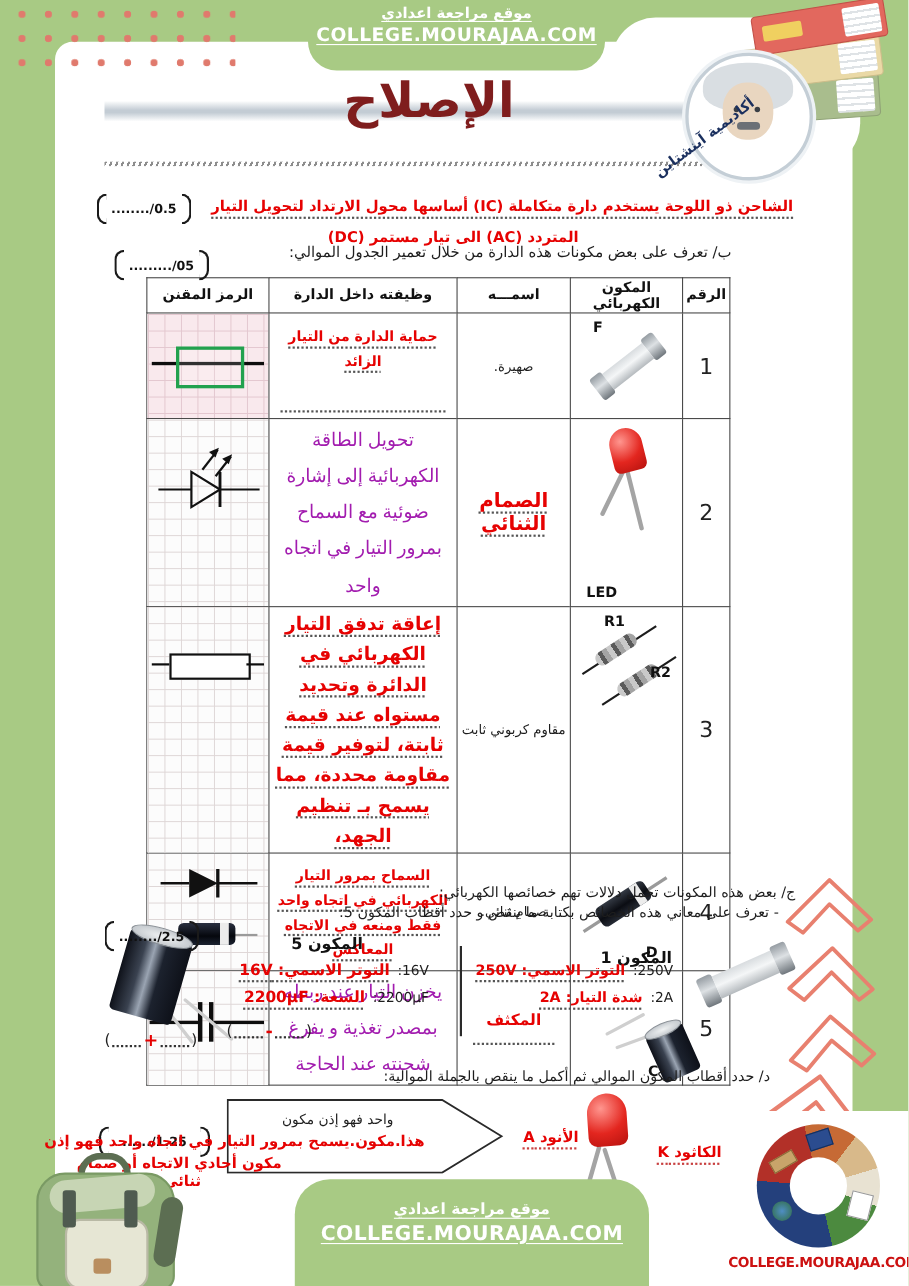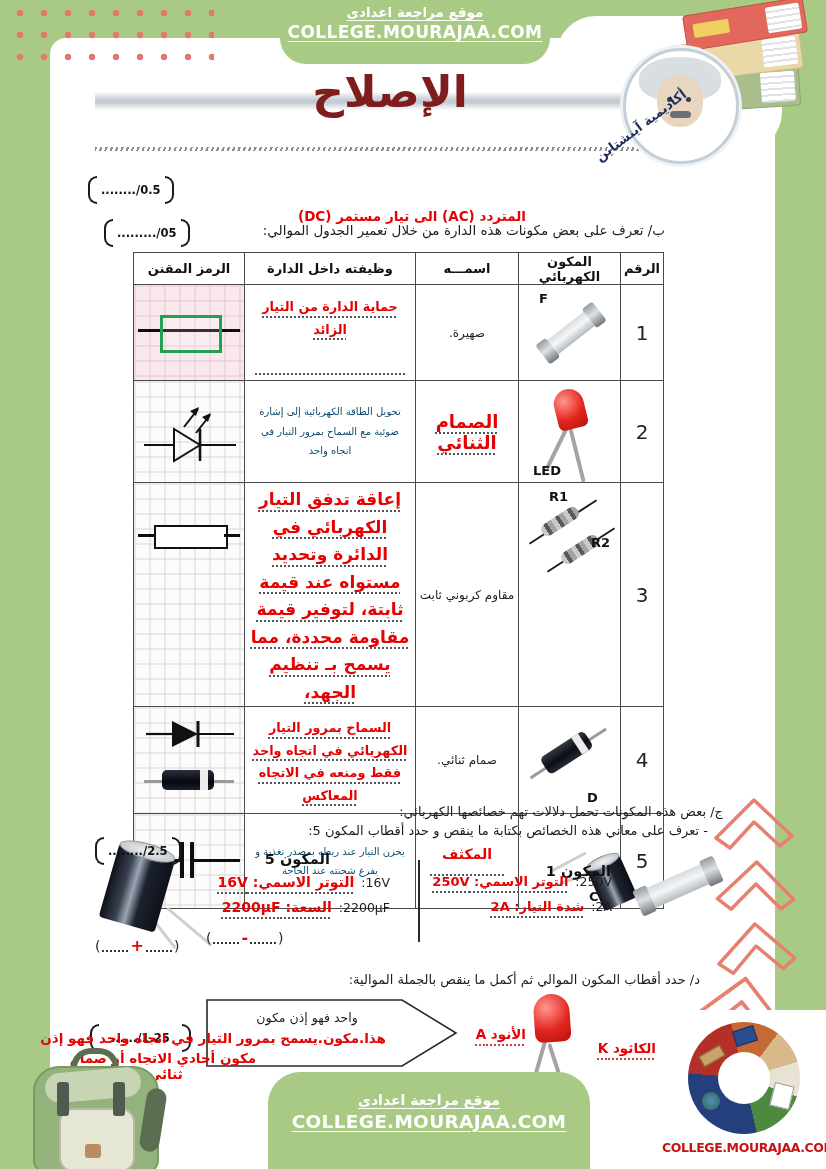--- a/index.html
+++ b/index.html
@@ -39,21 +39,21 @@
   #comp-table th{font-size:13px;font-weight:bold;color:#111;text-align:center;}
   .cell-num{width:42px;text-align:center;font-size:20px;color:#222;}
   .cell-photo{width:101px;}
   .cell-name{width:102px;text-align:center;font-size:12px;}
   .cell-func{width:170px;text-align:center;}
   .cell-sym{width:110px;}
   .gridbg{background-color:#fcfcfc;background-image:linear-gradient(#ded6d6 1px,rgba(0,0,0,0) 1px),linear-gradient(90deg,#ded6d6 1px,rgba(0,0,0,0) 1px);background-size:15px 15px;}
   .pinkbg{background-color:#f9e9ed;background-image:linear-gradient(#e3c7cf 1px,rgba(0,0,0,0) 1px),linear-gradient(90deg,#e3c7cf 1px,rgba(0,0,0,0) 1px);background-size:15px 15px;}
   .photo-label{position:absolute;font-weight:bold;font-size:13px;color:#111;}
   .func-red{font-size:12.8px;line-height:1.75;padding:4px 6px 0;}
-  .func-blk{font-size:10px;line-height:1.95;padding:2px 6px;color:#0c4a6e;}
+  .func-blk{font-size:17px;line-height:1.95;padding:2px 6px;color:#a21caf;font-family:Liberation Serif, serif;}
   
   .fuse{display:flex;align-items:center;}
   .fuse .fbody{width:46px;height:18px;background:linear-gradient(180deg,#d8dcdf,#f4f6f7 45%,#b5babe);}
   .fuse .fcap{width:13px;height:24px;border-radius:3px;background:linear-gradient(180deg,#969da3,#dde1e4 45%,#6f767c);}
   
   .led-dome{width:30px;height:40px;border-radius:15px 15px 6px 6px;background:radial-gradient(circle at 35% 28%,#ff968f,#e3261f 55%,#b6120e);}
   .led-leg{position:absolute;width:3.5px;background:#a4a4a4;border-radius:2px;}
   
   .res-lead{position:absolute;width:80px;height:2px;background:#1c1c1c;transform:rotate(-33deg);}
   .res-body{position:absolute;width:42px;height:13px;border-radius:6px;transform:rotate(-33deg);background:repeating-linear-gradient(90deg,#c9c9c9 0 5px,#5a5a5a 5px 9px,#a3a3a3 9px 14px);}
@@ -145,23 +145,24 @@
 
   <div id="title-band" class="abs"></div>
   <div id="page-title" class="abs ar">الإصلاح</div>
   <div id="sep" class="abs"></div>
 
   <div class="score" style="left:88px;top:152px;">
     <span class="br l"></span>
     <span class="sc-txt">......../0.5</span>
     <span class="br r"></span>
   </div>
+  <div class="abs ar qline red dotu" style="right:105px;top:180px;">الشاحن ذو اللوحة يستخدم دارة متكاملة (IC) أساسها محول الارتداد لتحويل التيار</div>
   <div class="abs ar qline red" style="right:300px;top:208px;z-index:5;">المتردد (AC) الى تيار مستمر (DC)</div>
 
-  <div class="score" style="left:88px;top:195px;padding-left:16px;">
+  <div class="score" style="left:88px;top:203px;padding-left:16px;">
     <span class="br l"></span>
     <span class="sc-txt">........./05</span>
     <span class="br r"></span>
   </div>
   <div class="abs ar qline blk" style="right:161px;top:222px;">ب/ تعرف على بعض مكونات هذه الدارة من خلال تعمير الجدول الموالي:</div>
 
   <table id="comp-table" dir="rtl">
     <tbody>
         <tr style="height:32px;">
       <th class="cell-num ar">الرقم</th>

